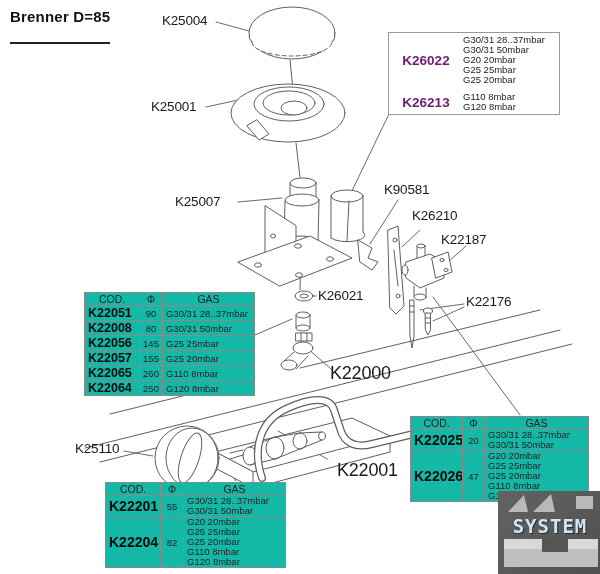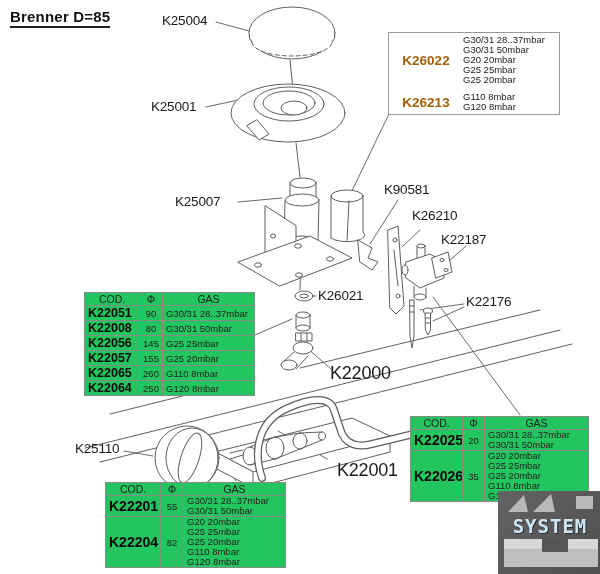--- a/index.html
+++ b/index.html
@@ -4,39 +4,39 @@
 <style>
   html,body{margin:0;padding:0;}
   body{
     width:600px;height:574px;position:relative;overflow:hidden;
     background:#ffffff;font-family:"Liberation Sans",sans-serif;
     -webkit-font-smoothing:antialiased;
   }
   #diagram{position:absolute;left:0;top:0;width:600px;height:574px;}
   .title{
     position:absolute;left:10px;top:8px;font-size:15px;font-weight:bold;color:#111;
-    border-bottom:2px solid #222;padding-bottom:1px;letter-spacing:.2px;
+    border-bottom:2px solid #222;padding-bottom:17px;letter-spacing:.2px;
   }
   .plabel{
     position:absolute;font-weight:normal;color:#1a1a1a;font-size:13.5px;white-space:nowrap;
     letter-spacing:-0.2px;
   }
   .plabel.big{font-size:18px;}
   
   .infobox{
     position:absolute;left:388px;top:32px;width:172px;height:83px;
     border:1px solid #999;background:#fff;box-sizing:border-box;padding:2px 0;
   }
   .infobox .row{display:flex;align-items:center;}
-  .infobox .code{width:74px;text-align:center;font-weight:bold;font-size:13.5px;color:#a16207;}
+  .infobox .code{width:74px;text-align:center;font-weight:bold;font-size:13.5px;color:#701a75;}
   .infobox .gaslines{flex:1;}
   .gasline{font-size:9.5px;line-height:10px;color:#222;white-space:nowrap;}
   
   table.parts{
-    position:absolute;border-collapse:collapse;background:#22c55e;table-layout:fixed;
+    position:absolute;border-collapse:collapse;background:#14b8a6;table-layout:fixed;
   }
   table.parts td,table.parts th{
     border:1px solid #8a8a8a;padding:0 3px;box-sizing:border-box;overflow:hidden;
   }
   table.parts th{font-size:10.5px;font-weight:normal;color:#222;text-align:center;}
   td.code{font-weight:bold;font-size:12.5px;color:#0a0a0a;white-space:nowrap;}
   td.dia{font-size:9.5px;text-align:center;color:#222;}
   td.gas{font-size:9.5px;color:#222;white-space:nowrap;}
   #tableLeft{left:84px;top:292px;width:170px;}
   #tableLeft td{height:12.5px;}
@@ -306,21 +306,21 @@
   <tr>
     <td class="codeBig">K22025</td>
     <td class="dia">20</td>
     <td class="gas">
       <div class="gasline">G30/31 28..37mbar</div>
       <div class="gasline">G30/31 50mbar</div>
     </td>
   </tr>
   <tr>
     <td class="codeBig">K22026</td>
-    <td class="dia">35</td>
+    <td class="dia">47</td>
     <td class="gas">
       <div class="gasline">G20 20mbar</div>
       <div class="gasline">G25 25mbar</div>
       <div class="gasline">G25 20mbar</div>
       <div class="gasline">G110 8mbar</div>
       <div class="gasline">G120 8mbar</div>
     </td>
   </tr>
 </tbody>
   </table>

